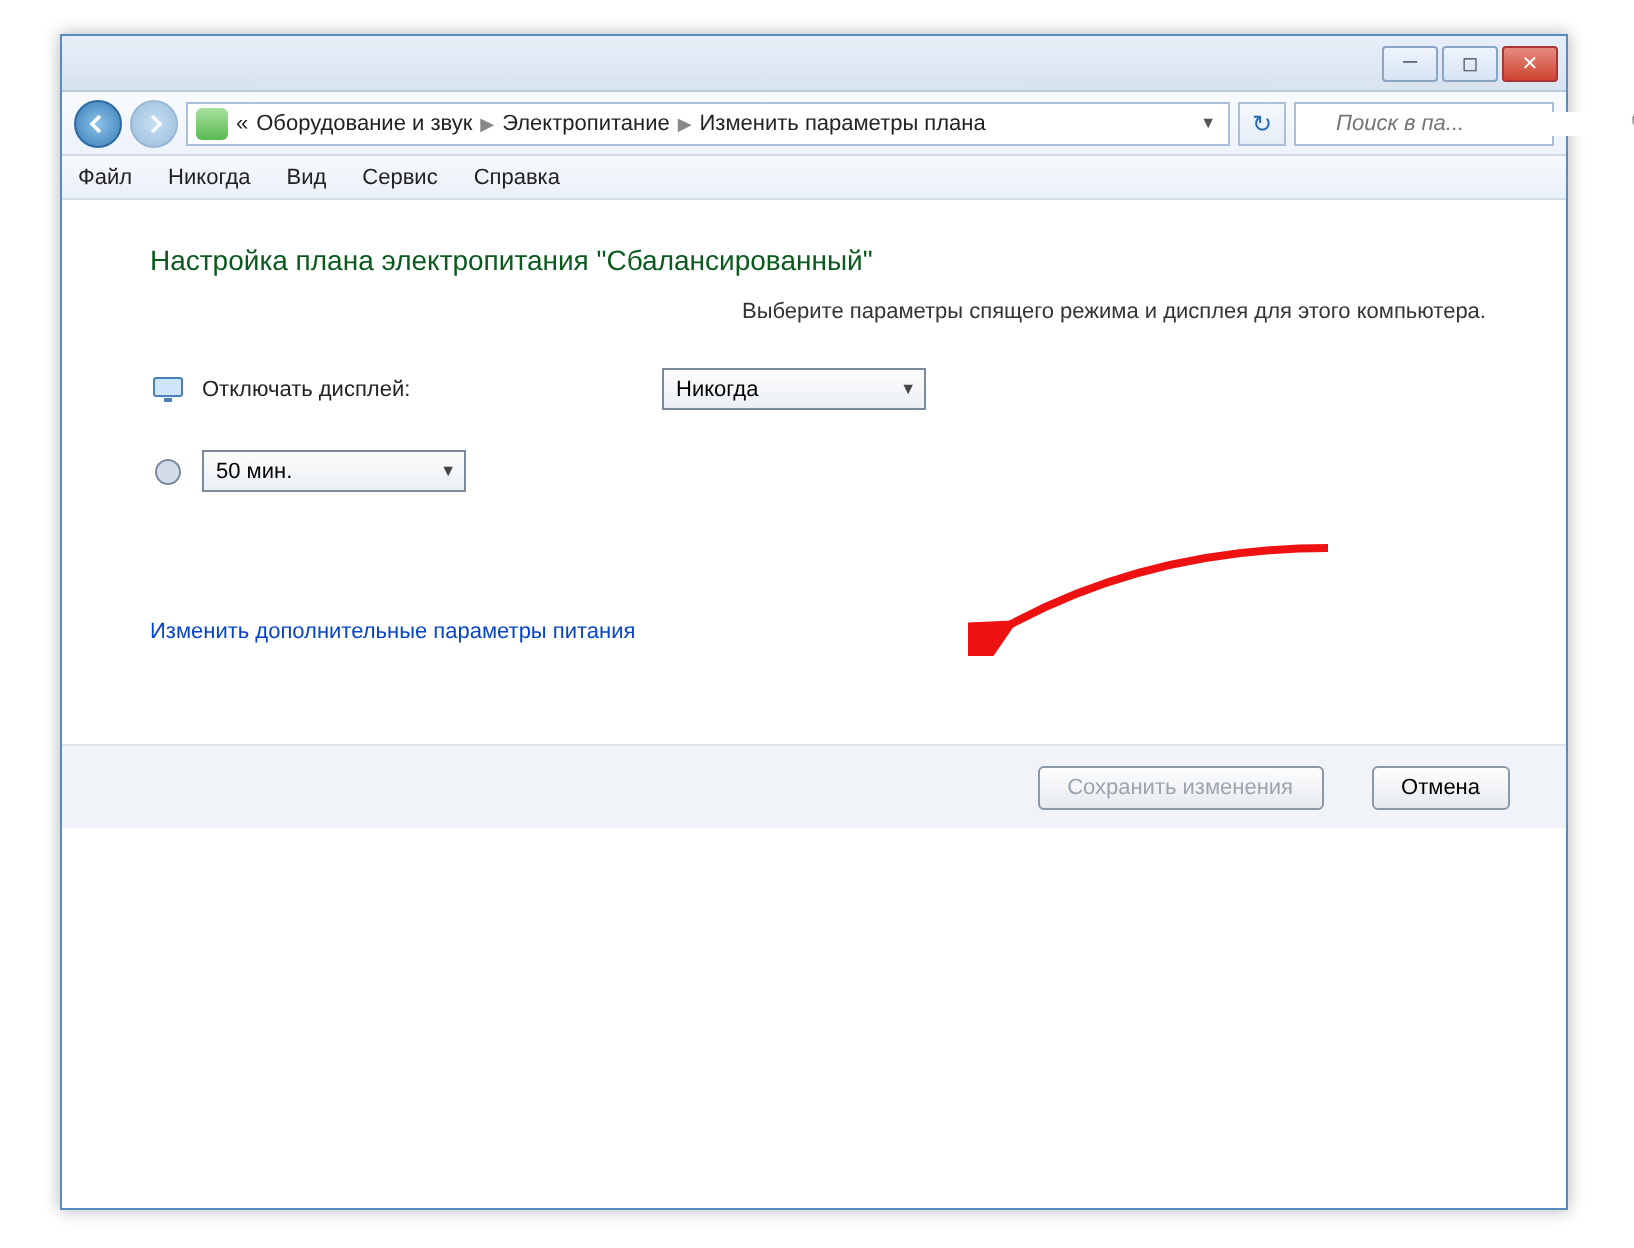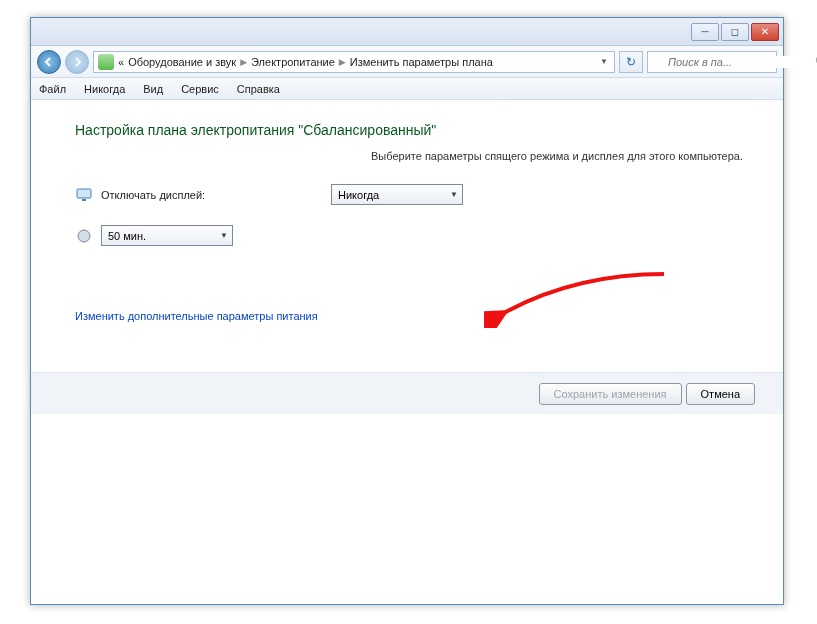--- a/index.html
+++ b/index.html
@@ -155,21 +155,21 @@
 }
 .buttonbar {
   position: absolute;
   left: 0; right: 0;
   top: 272px;
   border-top: 1px solid #dfe4ea;
   background: #f0f3f7;
   height: 42px;
   display: flex; align-items: center; justify-content: flex-end;
   padding-right: 28px;
-  gap: 4px;
+  gap: 24px;
 }
 .btn {
   height: 22px;
   padding: 0 14px;
   border: 1px solid #8a98a8;
   border-radius: 3px;
   background: linear-gradient(#fdfdfd,#e6eaef);
   font-size: 11px;
   display: flex; align-items: center;
 }

